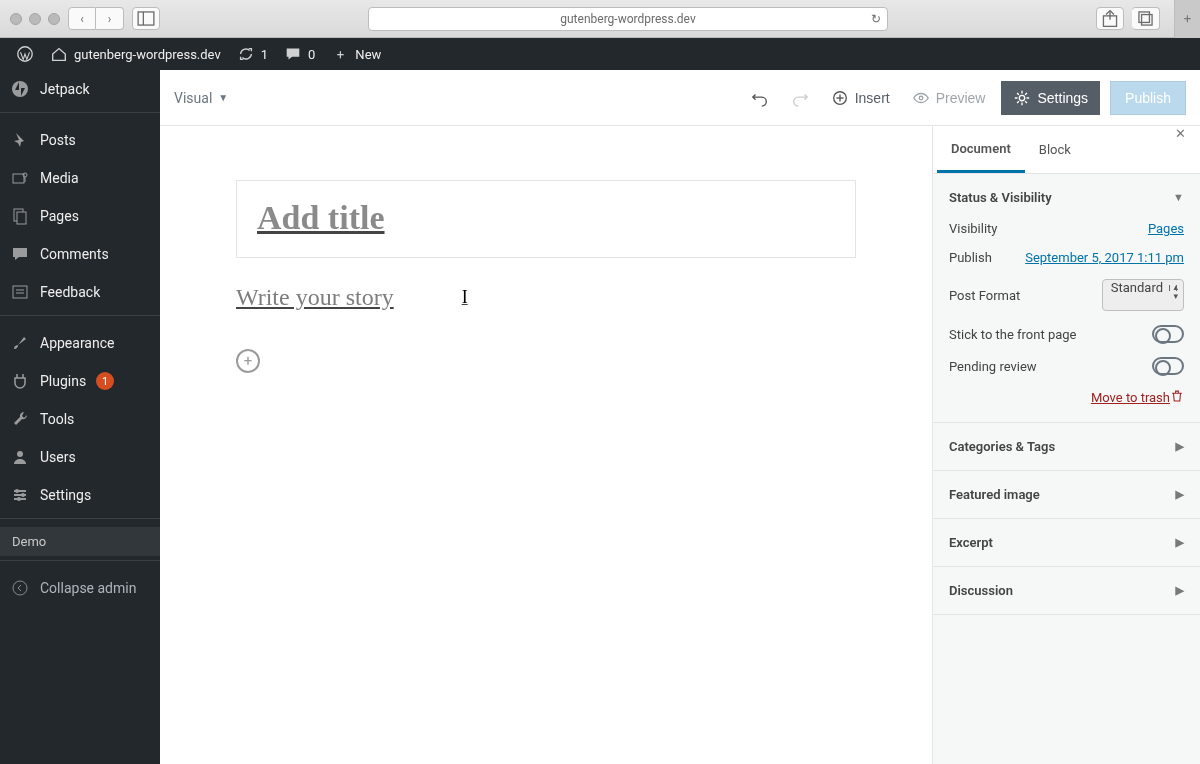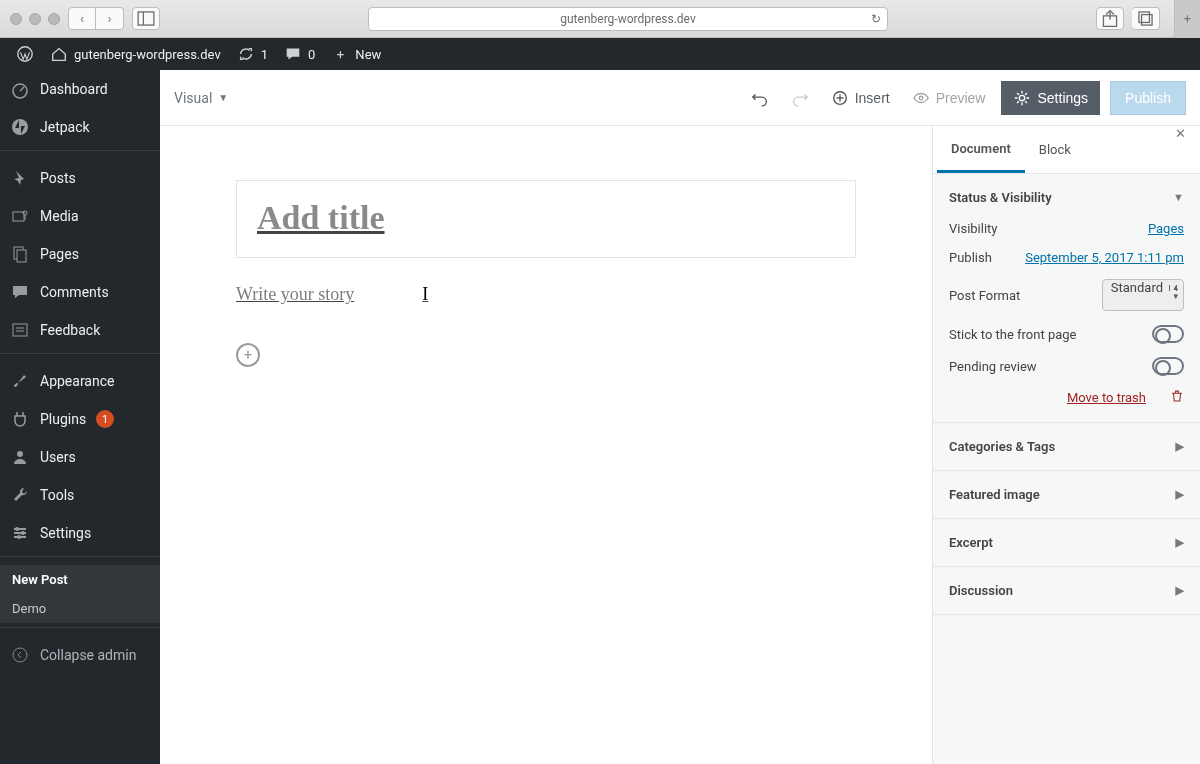--- a/index.html
+++ b/index.html
@@ -52,21 +52,21 @@
 .tb-btn { display: inline-flex; align-items: center; gap: 6px; color: #555d66; height: 32px; padding: 0 6px; background: none; border: none; cursor: pointer; font-size: 14px; }
 .tb-icon { width: 18px; height: 18px; display: inline-flex; align-items: center; justify-content: center; }
 .btn-settings { height: 34px; background: #555d66; color: #fff; border: none; display: inline-flex; align-items: center; gap: 6px; padding: 0 12px; font-size: 14px; }
 .btn-publish { height: 34px; background: #b3d5ea; color: #fff; border: 1px solid #a4c6db; padding: 0 14px; font-size: 14px; opacity: .9; }
 
 .editor-body { flex: 1; display: flex; min-height: 0; }
 .editor-canvas { flex: 1; display: flex; flex-direction: column; align-items: center; padding-top: 54px; background: #fff; position: relative; text-decoration: underline; }
 .title-box { width: 620px; border: 1px solid #e2e4e7; padding: 18px 20px 20px; }
 .title-text { font-family: Georgia, "Times New Roman", serif; font-size: 34px; color: #8a8a8a; font-weight: 600; }
 .story-row { width: 620px; margin-top: 26px; display: flex; align-items: center; }
-.story-text { font-family: Georgia, "Times New Roman", serif; font-size: 18px; color: #7d7d7d; }
+.story-text { font-family: Georgia, "Times New Roman", serif; font-size: 24px; color: #7d7d7d; }
 .add-block-row { width: 620px; margin-top: 38px; }
 .add-block { width: 24px; height: 24px; border: 2px solid #9b9b9b; border-radius: 50%; color: #9b9b9b; display: inline-flex; align-items: center; justify-content: center; font-size: 15px; cursor: pointer; }
 
 
 .rpanel { width: 268px; border-left: 1px solid #e2e4e7; background: #f6f7f7; display: flex; flex-direction: column; font-size: 13px; }
 .rtabs { display: flex; align-items: flex-start; height: 48px; border-bottom: 1px solid #e2e4e7; background: #fff; padding: 0 4px; }
 .rtab { padding: 0 14px; height: 100%; display: flex; align-items: center; cursor: pointer; color: #555; }
 .rtab.active { font-weight: 600; border-bottom: 3px solid #0073aa; margin-bottom: -1px; }
 .rtab-close { margin-left: auto; padding: 0 10px; color: #777; cursor: pointer; }
 .panel { border-bottom: 1px solid #e2e4e7; }
@@ -74,21 +74,21 @@
 .panel-head .chev { margin-left: auto; font-size: 11px; opacity: .7; }
 .panel-body { padding: 0 16px 16px; display: flex; flex-direction: column; gap: 14px; }
 .row { display: flex; align-items: center; }
 .row .lbl { flex: 1; }
 .link { color: #0073aa; text-decoration: underline; cursor: pointer; }
 .select { height: 32px; border: 1px solid #bfbfbf; border-radius: 4px; background: #eeeeee; padding: 0 20px 0 8px; font-size: 13px; position: relative; }
 .select::after { content: ""; position: absolute; right: 6px; top: 5px; width: 6px; height: 6px; border-left: 1px solid #666; border-right: 1px solid #666; transform: skewY(0); }
 .select-arrows { position: absolute; right: 5px; top: 3px; font-size: 9px; line-height: 9px; color: #555; display: flex; flex-direction: column; }
 .switch { width: 32px; height: 18px; border: 2px solid #6c7781; border-radius: 10px; position: relative; cursor: pointer; }
 .switch::after { content: ""; position: absolute; left: 1px; top: 1px; width: 12px; height: 12px; border: 2px solid #6c7781; border-radius: 50%; }
-.trash-row { justify-content: flex-end; gap: 24px; }
+.trash-row { justify-content: flex-end; gap: 0; }
 .trash-link { color: #a02222; text-decoration: underline; cursor: pointer; }
 .trash-icon { color: #a02222; }
 
 
 .svg { width: 100%; height: 100%; }
 </style>
 </head>
 <body>
 
 <div class="chrome">
@@ -169,29 +169,20 @@
   </div>
   <div class="spacer"></div>
 </div>
 
 <div class="main">
 
   <div class="sidebar">
     <div class="mi">
       <span class="micon">
           <svg class="svg" viewBox="0 0 20 20">
-            <circle cx="10" cy="12" r="7" fill="none" stroke="#ccc" stroke-width="1.5"></circle>
-            <line x1="10" y1="12" x2="14" y2="8" stroke="#ccc" stroke-width="1.5"></line>
-          </svg>
-        </span>
-      <span>Dashboard</span>
-    </div>
-    <div class="mi">
-      <span class="micon">
-          <svg class="svg" viewBox="0 0 20 20">
             <circle cx="10" cy="10" r="8" fill="#ccc"></circle>
             <polygon points="9,3 9,11 5,11" fill="#23282d"></polygon>
             <polygon points="11,17 11,9 15,9" fill="#23282d"></polygon>
           </svg>
         </span>
       <span>Jetpack</span>
     </div>
     <div class="sep"></div>
     <div class="mi">
       <span class="micon">
@@ -252,50 +243,49 @@
           <svg class="svg" viewBox="0 0 20 20">
             <path d="M7 3v4h6V3M5 7h10v5a5 5 0 0 1-10 0z" fill="none" stroke="#ccc" stroke-width="1.5"></path>
           </svg>
         </span>
       <span>Plugins</span>
       <span class="badge">1</span>
     </div>
     <div class="mi">
       <span class="micon">
           <svg class="svg" viewBox="0 0 20 20">
+            <path d="M14 3a4 4 0 0 0-4 5l-6 6 2 2 6-6a4 4 0 0 0 5-4l-3 3-2-2z" fill="#ccc"></path>
+          </svg>
+        </span>
+      <span>Tools</span>
+    </div>
+    <div class="mi">
+      <span class="micon">
+          <svg class="svg" viewBox="0 0 20 20">
             <circle cx="10" cy="7" r="3" fill="#ccc"></circle>
             <path d="M4 17c0-3 3-5 6-5s6 2 6 5" fill="#ccc"></path>
           </svg>
         </span>
       <span>Users</span>
-    </div>
-    <div class="mi">
-      <span class="micon">
-          <svg class="svg" viewBox="0 0 20 20">
-            <path d="M14 3a4 4 0 0 0-4 5l-6 6 2 2 6-6a4 4 0 0 0 5-4l-3 3-2-2z" fill="#ccc"></path>
-          </svg>
-        </span>
-      <span>Tools</span>
     </div>
     <div class="mi">
       <span class="micon">
           <svg class="svg" viewBox="0 0 20 20">
             <line x1="4" y1="6" x2="16" y2="6" stroke="#ccc" stroke-width="2"></line>
             <line x1="4" y1="10" x2="16" y2="10" stroke="#ccc" stroke-width="2"></line>
             <line x1="4" y1="14" x2="16" y2="14" stroke="#ccc" stroke-width="2"></line>
             <circle cx="7" cy="6" r="2" fill="#ccc"></circle>
             <circle cx="13" cy="10" r="2" fill="#ccc"></circle>
             <circle cx="9" cy="14" r="2" fill="#ccc"></circle>
           </svg>
         </span>
       <span>Settings</span>
     </div>
     <div class="sep"></div>
     <div class="sub">
-      <div class="si current">New Post</div>
       <div class="si">Demo</div>
     </div>
     <div class="sep"></div>
     <div class="mi collapse">
       <span class="micon">
           <svg class="svg" viewBox="0 0 20 20">
             <circle cx="10" cy="10" r="7" fill="none" stroke="#aeb4ba"></circle>
             <polyline points="11,7 8,10 11,13" fill="none" stroke="#aeb4ba"></polyline>
           </svg>
         </span>

